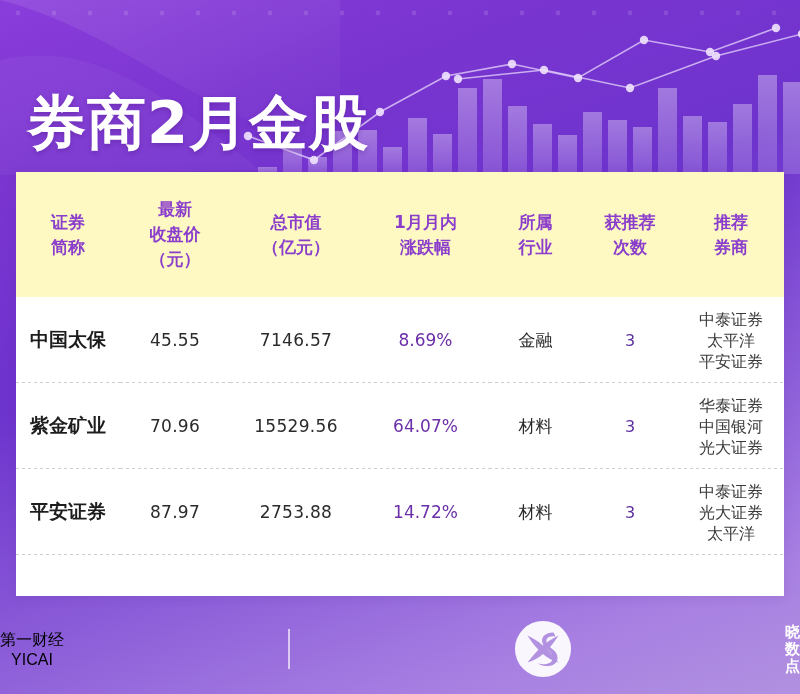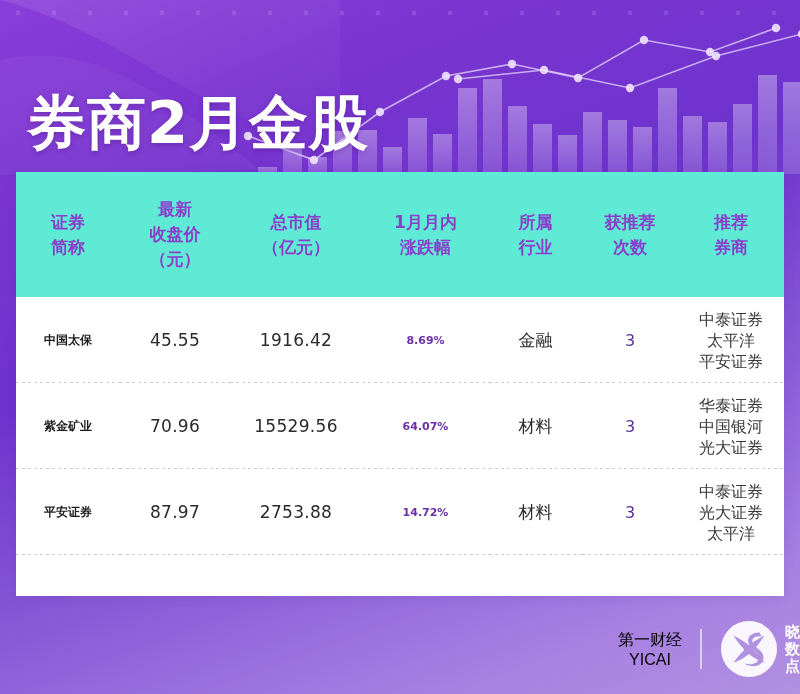--- a/index.html
+++ b/index.html
@@ -27,46 +27,46 @@
   
   #card{
     position:absolute;left:16px;top:172px;width:768px;height:424px;
     background:#ffffff;box-shadow:0 2px 10px rgba(90,40,150,.14);
   }
   table.tbl{width:768px;border-collapse:collapse;table-layout:fixed;}
   table.tbl td,table.tbl th{padding:0;margin:0;}
   
   .c0{width:104px;}.c1{width:110px;}.c2{width:132px;}.c3{width:127px;}
   .c4{width:93px;}.c5{width:96px;}.c6{width:106px;}
-  thead tr{background:#5eead4;}
+  thead tr{background:#fef9c3;}
   thead th{
     height:125px;vertical-align:middle;text-align:center;
     color:#8b3ecb;font-size:17px;font-weight:bold;line-height:25px;
     font-family:"DejaVu Sans","Liberation Sans",sans-serif;
   }
   thead th .hl{display:block;}
   tbody tr{height:86px;}
   tbody td{
     text-align:center;vertical-align:middle;
     font-size:17px;color:#333333;
     font-family:"DejaVu Sans","Liberation Sans",sans-serif;
     background-image:linear-gradient(to right,#cfcfcf 55%,rgba(255,255,255,0) 0%);
     background-position:bottom left;background-size:6px 1px;background-repeat:repeat-x;
   }
-  td.name{font-weight:bold;color:#1d1d1d;font-size:12px;}
-  td.pct{font-weight:bold;color:#6b2fa8;font-size:11px;}
+  td.name{font-weight:bold;color:#1d1d1d;font-size:19px;}
+  td.pct{font-weight:normal;color:#6b2fa8;font-size:17px;}
   td.cnt{color:#5b2e9e;font-size:16px;}
   td.num{color:#2b2b2b;letter-spacing:.3px;}
   td.ind{color:#2b2b2b;}
   td.brokers{font-size:16px;line-height:21px;color:#3a3a3a;}
   td.brokers span{display:block;}
   
   #footer{
     position:absolute;left:0;top:604px;width:800px;height:90px;
-    display:flex;align-items:center;justify-content:flex-end;gap:0px;
+    display:flex;align-items:center;justify-content:space-between;gap:0px;
   }
   .yicai-wrap{display:flex;flex-direction:column;align-items:center;}
   .divider{width:2px;height:40px;background:#e8dbf7;margin:0 18px;opacity:.85;}
   .xs-logo{width:58px;height:58px;}
   .xiaoshudian{
     margin-left:7px;display:flex;flex-direction:column;align-items:center;
     font-size:15px;font-weight:bold;color:#ffffff;line-height:17px;
     font-family:"DejaVu Sans","Liberation Sans",sans-serif;
   }
 </style>
@@ -201,21 +201,21 @@
           <th>
             <span class="hl">推荐</span>
             <span class="hl">券商</span>
           </th>
         </tr>
       </thead>
       <tbody id="tbody">
         <tr>
           <td class="name">中国太保</td>
           <td class="num">45.55</td>
-          <td class="num">1916.42</td>
+          <td class="num">7146.57</td>
           <td class="pct">8.69%</td>
           <td class="ind">金融</td>
           <td class="cnt">3</td>
           <td class="brokers">
             <span>中泰证券</span>
             <span>太平洋</span>
             <span>平安证券</span>
           </td>
         </tr>
         <tr>

